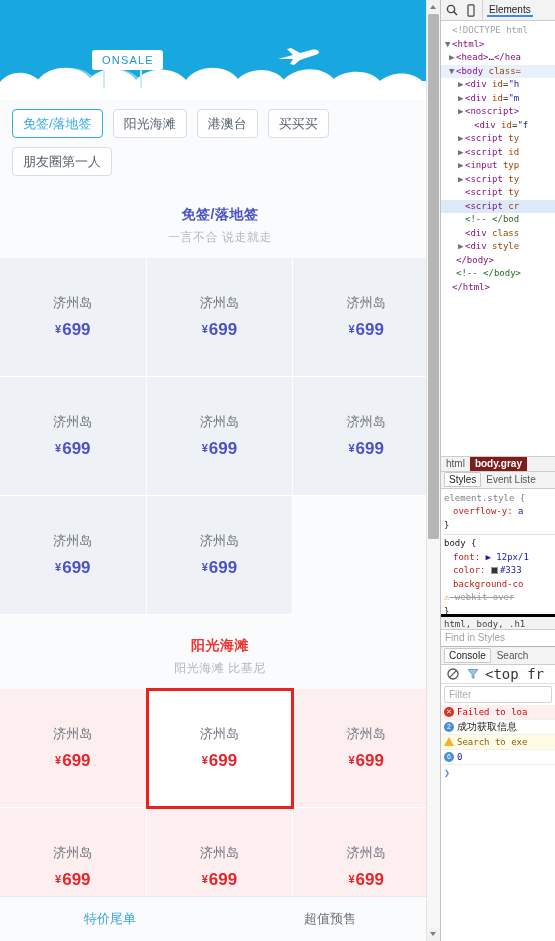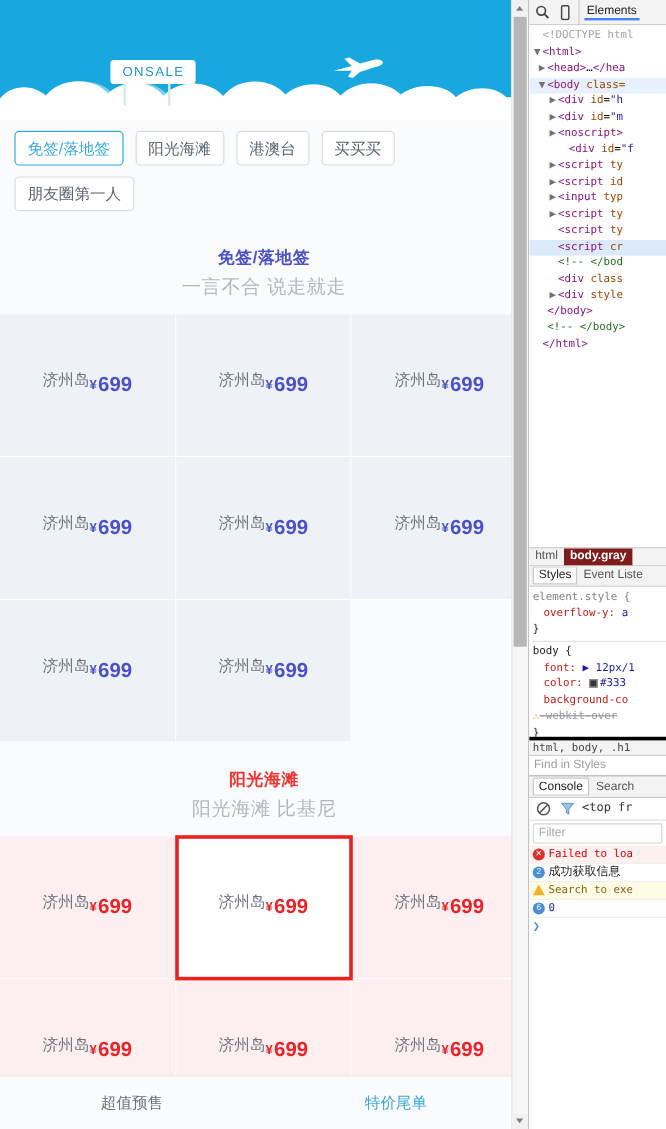--- a/index.html
+++ b/index.html
@@ -68,26 +68,26 @@
     cursor: pointer; white-space: nowrap;
   }
   .chip.active { border-color: #36a9e1; color: #36a9e1; }
 
   
   .section { background: #fafbfc; padding-top: 22px; }
   .sec-head { text-align: center; padding-bottom: 12px; }
   .sec-title { font-size: 14px; font-weight: bold; letter-spacing: 0.5px; }
   .sec-title.blue { color: #4b51c7; }
   .sec-title.red  { color: #f0332f; }
-  .sec-sub { font-size: 16px; color: #b3b8bf; margin-top: 5px; letter-spacing: 0.5px; }
+  .sec-sub { font-size: 12px; color: #b3b8bf; margin-top: 5px; letter-spacing: 0.5px; }
 
   .grid { display: flex; flex-wrap: wrap; }
   .card {
     width: 146.66px; height: 119px;
-    display: flex; flex-direction: row; align-items: center; justify-content: center;
+    display: flex; flex-direction: column; align-items: center; justify-content: center;
     border-right: 1px solid #fff; border-bottom: 1px solid #fff;
     cursor: pointer; position: relative;
   }
   .grid.blue .card { background: #eef1f6; }
   .grid.red  .card { background: #fdeeef; }
   .card-name { font-size: 13px; color: #6c727c; margin-bottom: 8px; }
   .card-price { font-size: 17px; font-weight: bold; }
   .card-price .yen { font-size: 11px; font-weight: bold; vertical-align: 2px; margin-right: 1px; }
   .grid.blue .card-price { color: #4b51c7; }
   .grid.red  .card-price { color: #e8232a; }
@@ -195,21 +195,21 @@
     background: #f3f3f3; border-top: 1px solid #b5b5b5; border-bottom: 1px solid #cdcdcd;
     padding-left: 3px; font-family: "Liberation Sans", sans-serif; font-size: 10px; overflow: hidden;
   }
   .drawer-tab { padding: 1px 4px; color: #555; cursor: pointer; white-space: nowrap; }
   .drawer-tab.active { background: #fff; border: 1px solid #c9c9c9; border-radius: 2px 2px 0 0; color: #222; }
 
   .console-toolbar {
     flex: 0 0 19px; display: flex; align-items: center; gap: 5px;
     padding-left: 4px; background: #fff; border-bottom: 1px solid #e0e0e0; overflow: hidden;
   }
-  .ctx-label { font-size: 10px; color: #333; white-space: nowrap; }
+  .ctx-label { font-size: 14px; color: #333; white-space: nowrap; }
   .filter-box {
     flex: 0 0 17px; margin: 2px 3px; border: 1px solid #d4d4d4; background: #fff;
     border-radius: 2px; padding-left: 4px; line-height: 15px;
     font-family: "Liberation Sans", sans-serif; font-size: 10px; color: #a9a9a9;
   }
   .console-log { flex: 1 1 auto; overflow: hidden; background: #fff; }
   .log-row {
     display: flex; align-items: flex-start; gap: 3px;
     padding: 1px 2px 1px 3px; line-height: 12px; white-space: nowrap;
     border-bottom: 1px solid #f0f0f0;
@@ -345,22 +345,22 @@
             <div class="card-price"><span class="yen">¥</span><span>699</span></div>
           </div>
           <div class="card">
             <div class="card-name">济州岛</div>
             <div class="card-price"><span class="yen">¥</span><span>699</span></div>
           </div>
         </div>
       </div>
 
       <div class="bottom-tabs">
+        <div class="bottom-tab t2">特价尾单</div>
         <div class="bottom-tab t1">超值预售</div>
-        <div class="bottom-tab t2">特价尾单</div>
       </div>
 
       <div class="page-sb">
         <div class="arrow-up"></div>
         <div class="thumb"></div>
         <div class="arrow-dn"></div>
       </div>
 
     </div>
   </div>

